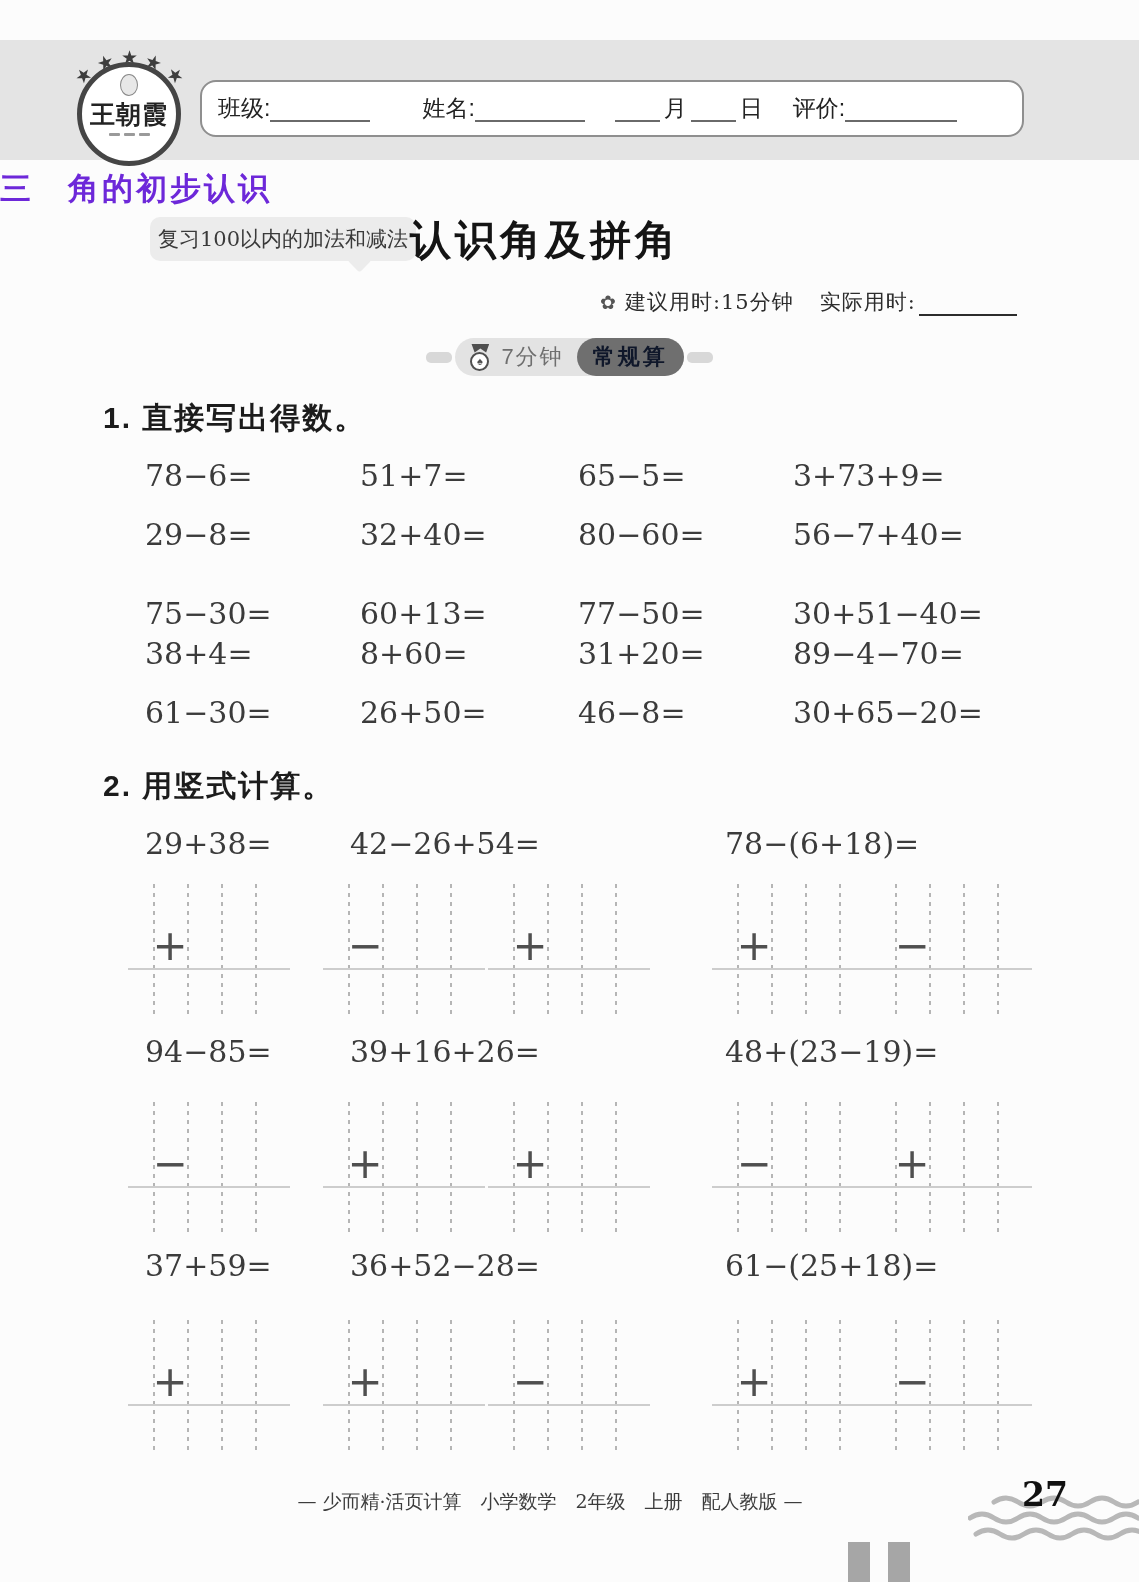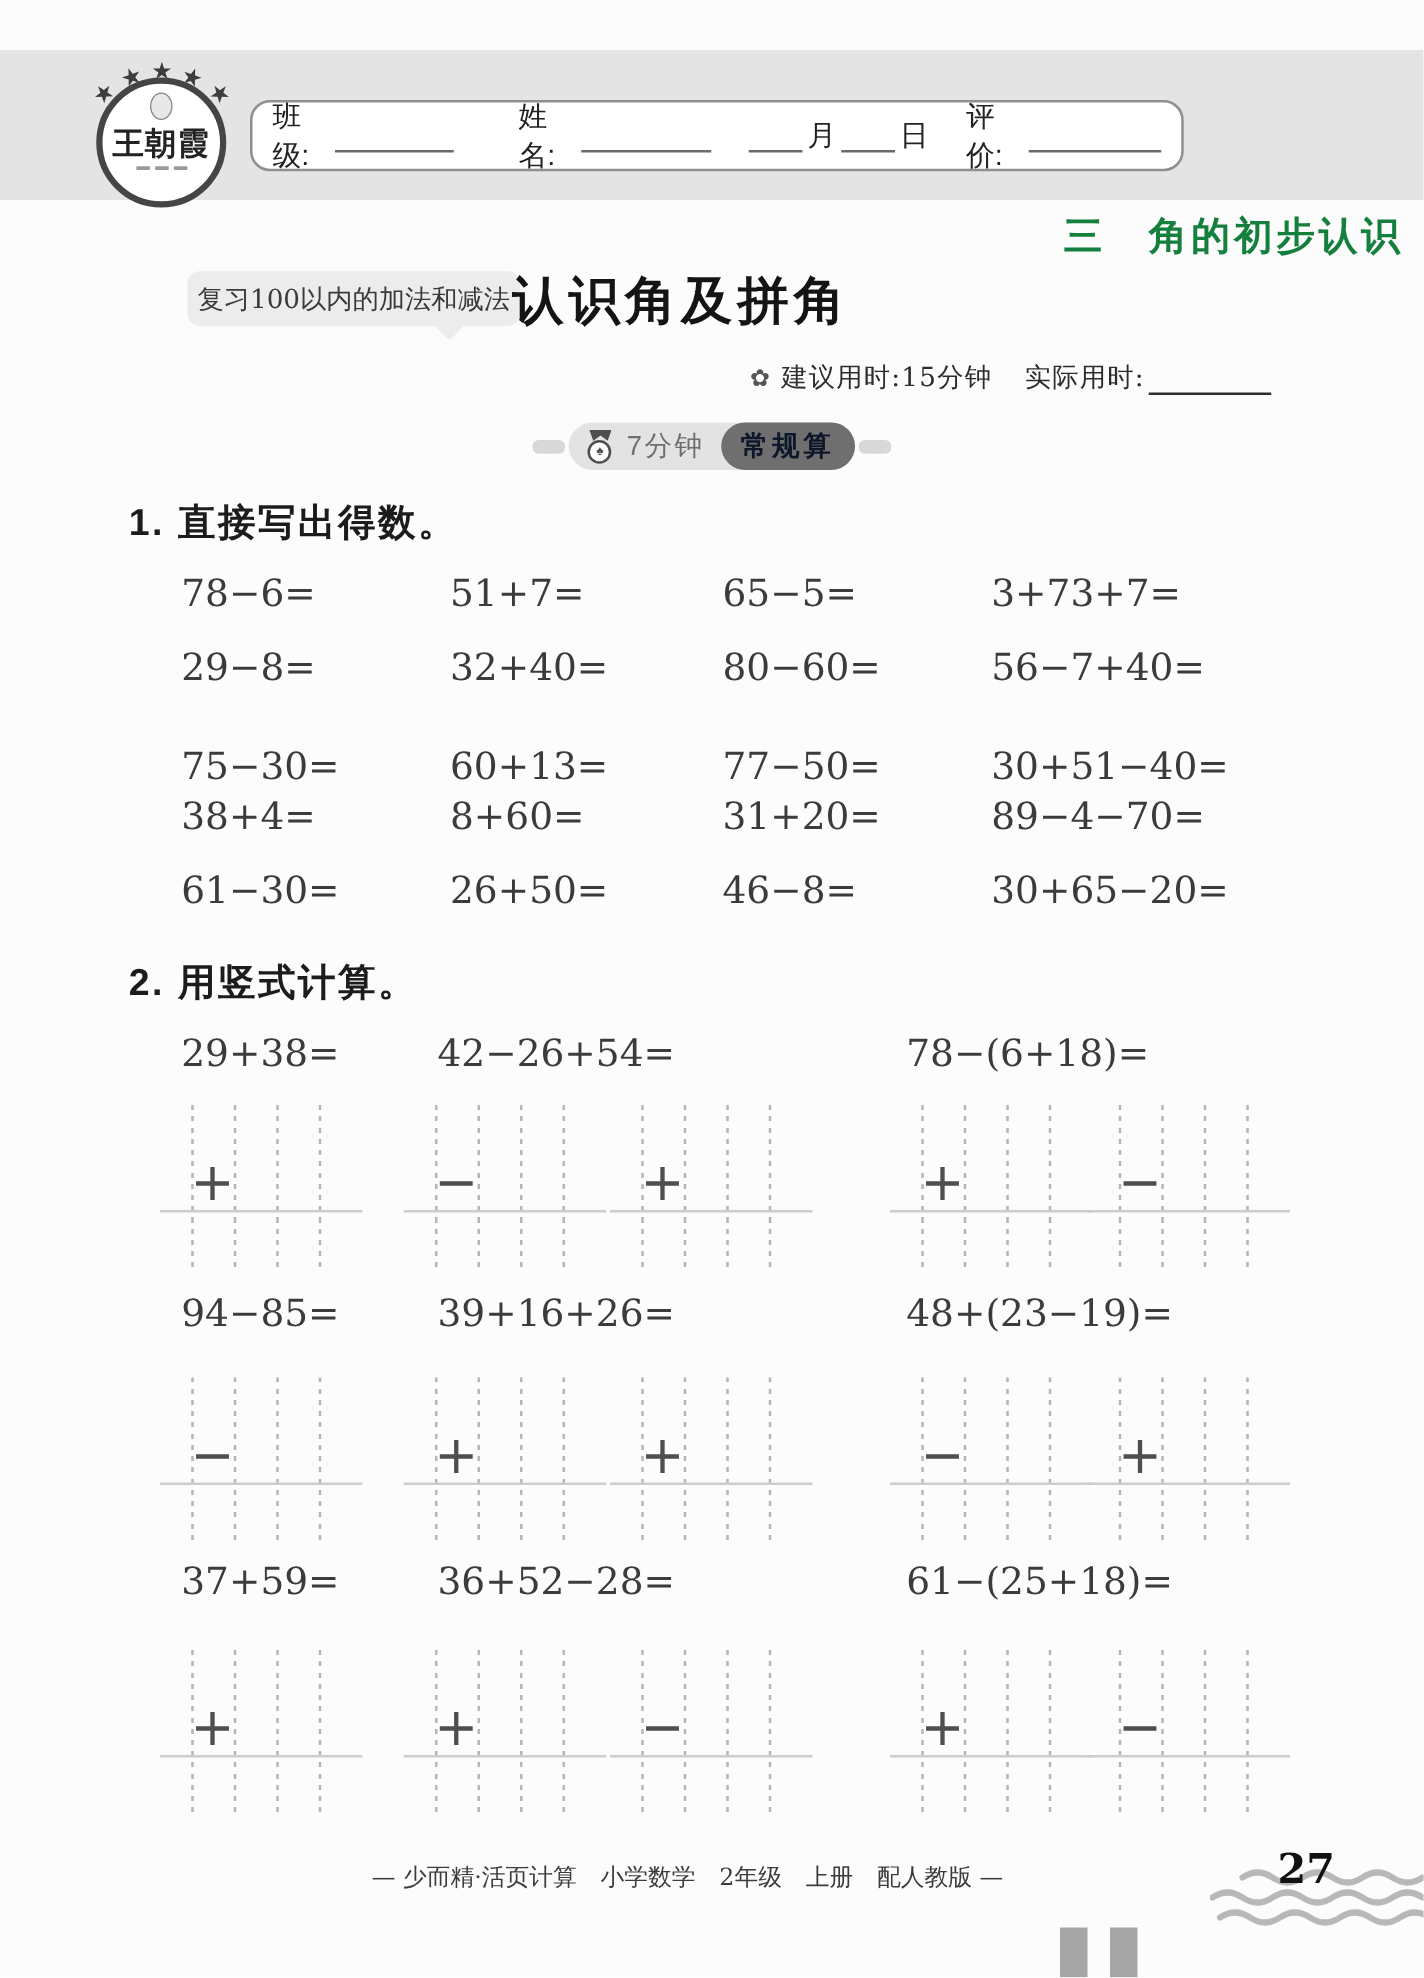--- a/index.html
+++ b/index.html
@@ -17,30 +17,30 @@
   .st5{left:95px;top:18px;transform:rotate(38deg);}
   .logo-circle{position:absolute;left:5px;top:14px;width:104px;height:104px;background:#fff;
                border:5px solid #454545;border-radius:50%;box-sizing:border-box;}
   .portrait{position:absolute;left:50%;top:7px;transform:translateX(-50%);width:16px;height:20px;
             border:1px solid #888;border-radius:50%;background:#e8e8e8;}
   .logo-name{position:absolute;left:0;right:0;top:31px;text-align:center;
              font-family:"DejaVu Serif",serif;font-weight:bold;font-size:25px;color:#232323;letter-spacing:1px;}
   .logo-sub{position:absolute;left:0;right:0;top:66px;display:flex;justify-content:center;gap:4px;}
   .logo-sub i{width:11px;height:3px;background:#9a9a9a;border-radius:1px;}
 
-  .form-box{position:absolute;left:200px;top:80px;width:747px;height:57px;background:#fff;
+  .form-box{position:absolute;left:200px;top:80px;width:824px;height:57px;background:#fff;
             border:2px solid #8f8f8f;border-radius:16px;box-sizing:border-box;
             display:flex;align-items:center;padding:0 16px;font-size:23px;color:#222;}
   .blank{display:inline-block;border-bottom:2px solid #6a6a6a;height:24px;} .w110{width:110px;} .w45{width:45px;} .w112{width:112px;} .w100{width:100px;}
   .fb-name{margin-left:52px;} .fb-month-blank{margin-left:30px;} .fb-eval{margin-left:26px;}
   .fb-sep{margin:0 4px;}
 
   
-  .unit-title{position:absolute;left:0;width:1080px;top:168px;text-align:right;
-              font-size:31px;font-weight:bold;color:#15803d;letter-spacing:3px;margin-left:43px;}
+  .unit-title{position:absolute;left:0;width:1080px;top:168px;text-align:left;
+              font-size:31px;font-weight:bold;color:#6d28d9;letter-spacing:3px;}
   .bubble{position:absolute;left:150px;top:217px;width:266px;height:44px;background:#ececec;border-radius:10px;
           display:flex;align-items:center;justify-content:center;
           font-family:"DejaVu Serif",serif;font-size:21px;color:#3a3a3a;}
   .bubble::after{content:"";position:absolute;bottom:-8px;right:48px;width:17px;height:17px;
                  background:#ececec;border-radius:3px;transform:rotate(45deg);}
   .lesson-title{position:absolute;left:0;width:1090px;top:213px;text-align:center;
                 font-size:41px;font-weight:900;color:#141414;letter-spacing:4px;}
 
   .time-row{position:absolute;left:600px;top:288px;display:flex;align-items:center;
             font-family:"DejaVu Serif",serif;font-size:21px;color:#2c2c2c;letter-spacing:1px;}
@@ -163,21 +163,21 @@
     <span class="bdash"></span>
   </div>
 
   <div class="h1">1. 直接写出得数。</div>
 
   <div>
     <div class="s1row" style="top:458px">
       <span class="s1cell c1">78−6=</span>
       <span class="s1cell c2">51+7=</span>
       <span class="s1cell c3">65−5=</span>
-      <span class="s1cell c4">3+73+7=</span>
+      <span class="s1cell c4">3+73+9=</span>
     </div>
     <div class="s1row" style="top:517px">
       <span class="s1cell c1">29−8=</span>
       <span class="s1cell c2">32+40=</span>
       <span class="s1cell c3">80−60=</span>
       <span class="s1cell c4">56−7+40=</span>
     </div>
     <div class="s1row" style="top:596px">
       <span class="s1cell c1">75−30=</span>
       <span class="s1cell c2">60+13=</span>

